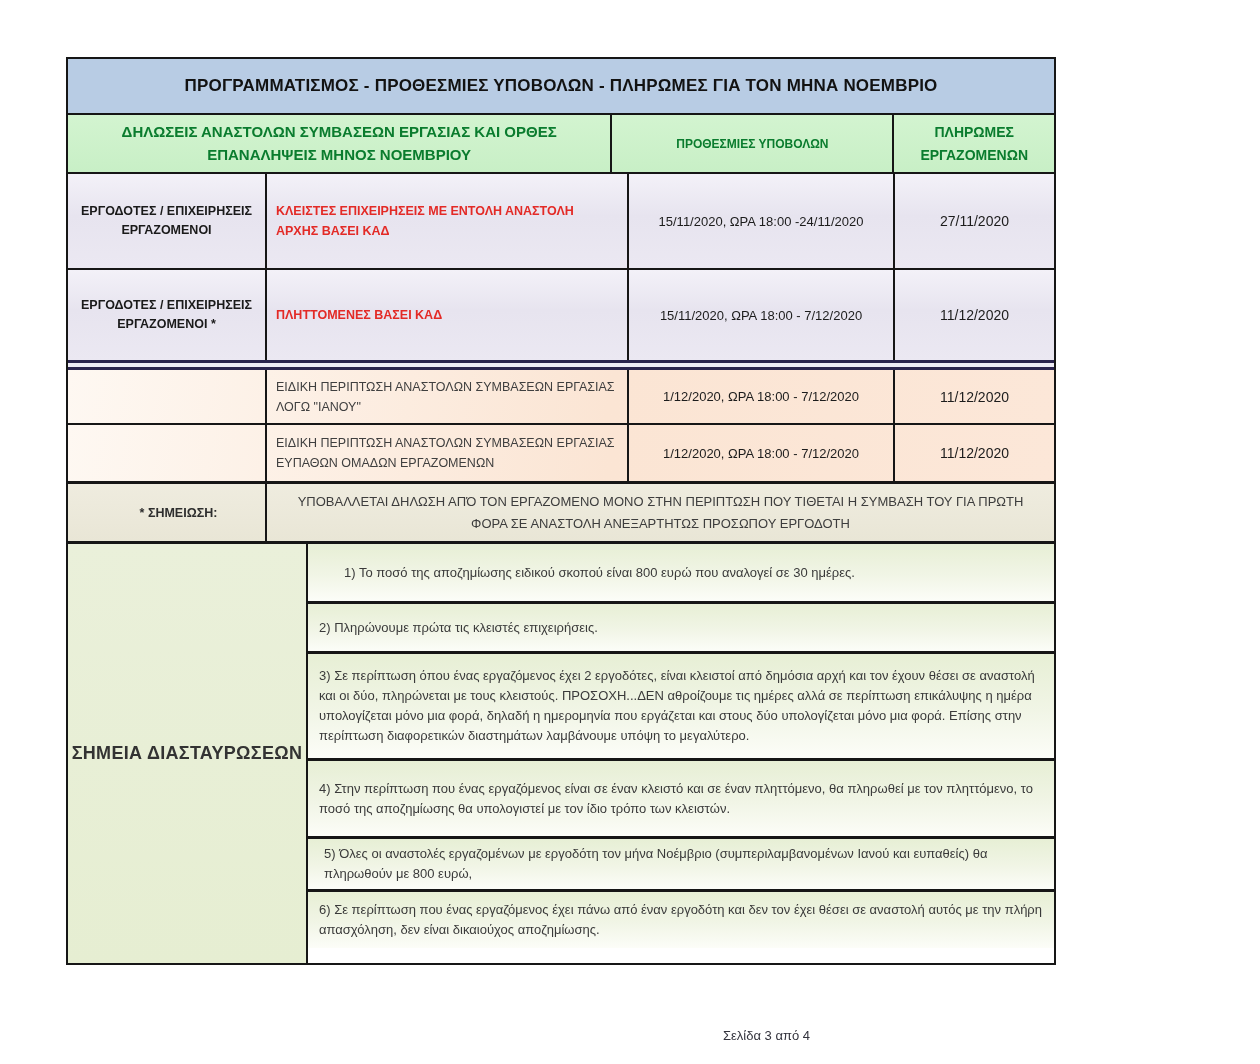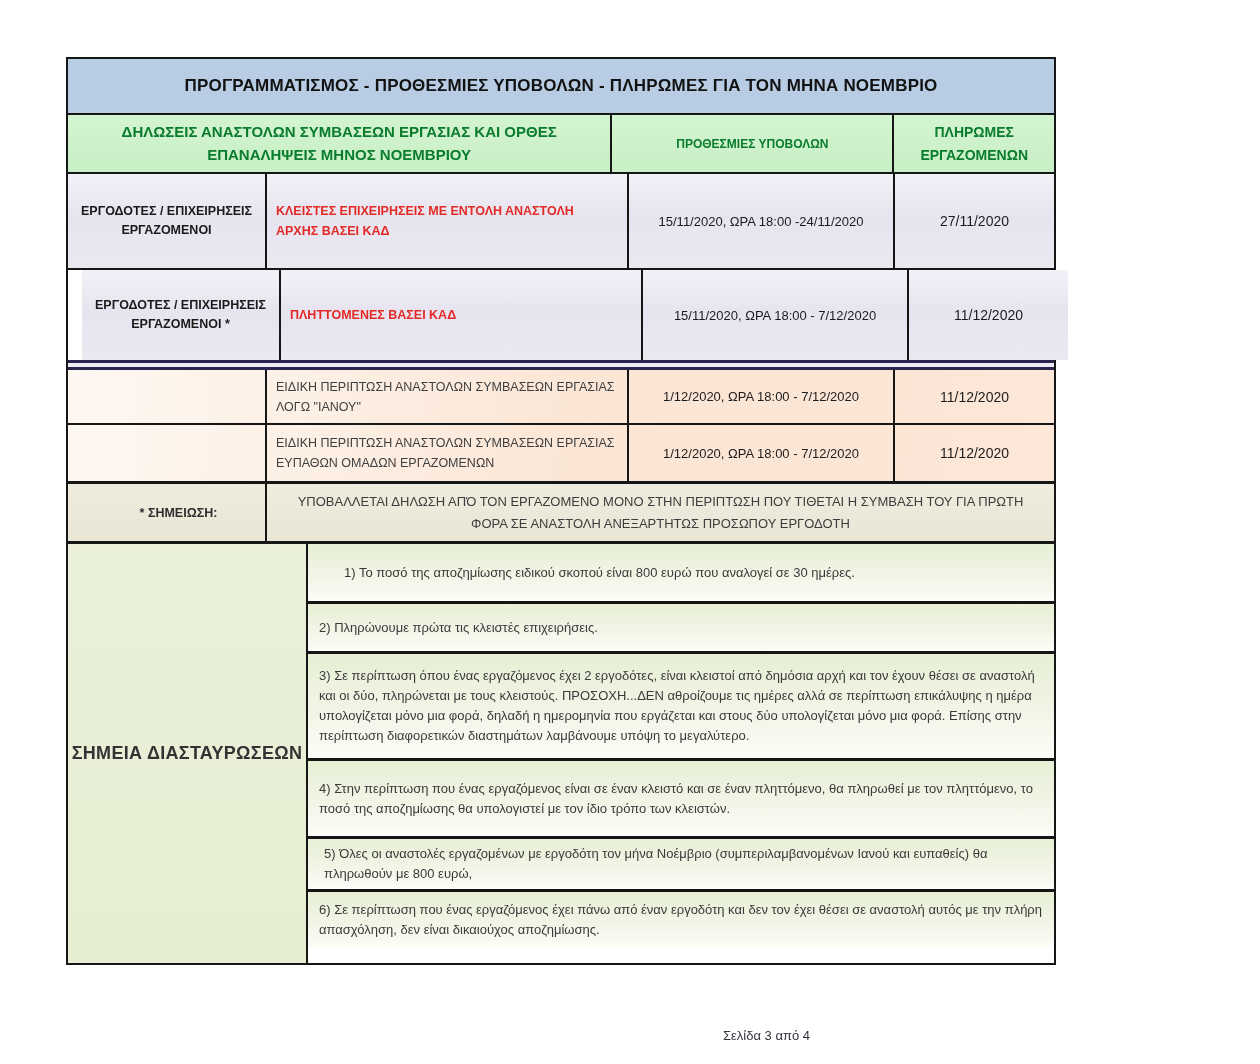--- a/index.html
+++ b/index.html
@@ -22,21 +22,21 @@
   }
   
   .header-row { height: 59px; background: linear-gradient(180deg,#d3f4d0,#c8efc6); border-bottom: 2px solid #161616; }
   .header-row .cell { display: flex; align-items: center; justify-content: center; text-align: center; color: #0a7c2e; font-weight: bold; }
   .h1 { width: 561px; border-right: 2px solid #161616; font-size: 15px; line-height: 1.5; padding: 0 34px; }
   .h2 { width: 292px; border-right: 2px solid #161616; font-size: 12px; }
   .h3 { flex: 1; font-size: 14px; line-height: 1.6; padding: 0 26px; }
   
   .data-row { background: linear-gradient(180deg,#f3f1f8 0%, #e7e4ef 45%, #ebe8f2 100%); }
   .data-row.r1 { height: 96px; border-bottom: 2px solid #161616; }
-  .data-row.r2 { height: 90px; margin-left: 14px; }
+  .data-row.r2 { height: 90px; }
   .c1 { width: 199px; border-right: 2px solid #161616; display: flex; align-items: center; justify-content: center; text-align: center; font-weight: bold; font-size: 12.5px; color: #1a1a1a; line-height: 1.55; padding: 16px 10px; }
   .c2 { width: 362px; border-right: 2px solid #161616; display: flex; align-items: center; font-size: 12.5px; padding: 0 9px; line-height: 1.6; }
   .c2.red { color: #e32a26; font-weight: bold; }
   .c2.gray { color: #3f3f3f; }
   .c3 { width: 266px; border-right: 2px solid #161616; display: flex; align-items: center; justify-content: center; font-size: 13px; color: #1c1c1c; }
   .c4 { flex: 1; display: flex; align-items: center; justify-content: center; font-size: 14px; color: #1c1c1c; }
   
   .sep { height: 10px; background: #edebf4; border-top: 3px solid #2a234d; border-bottom: 3px solid #2a234d; }
   
   .special-row { background: linear-gradient(100deg,#fef8f2 0%, #fbe5d4 55%, #fce7d8 100%); }

